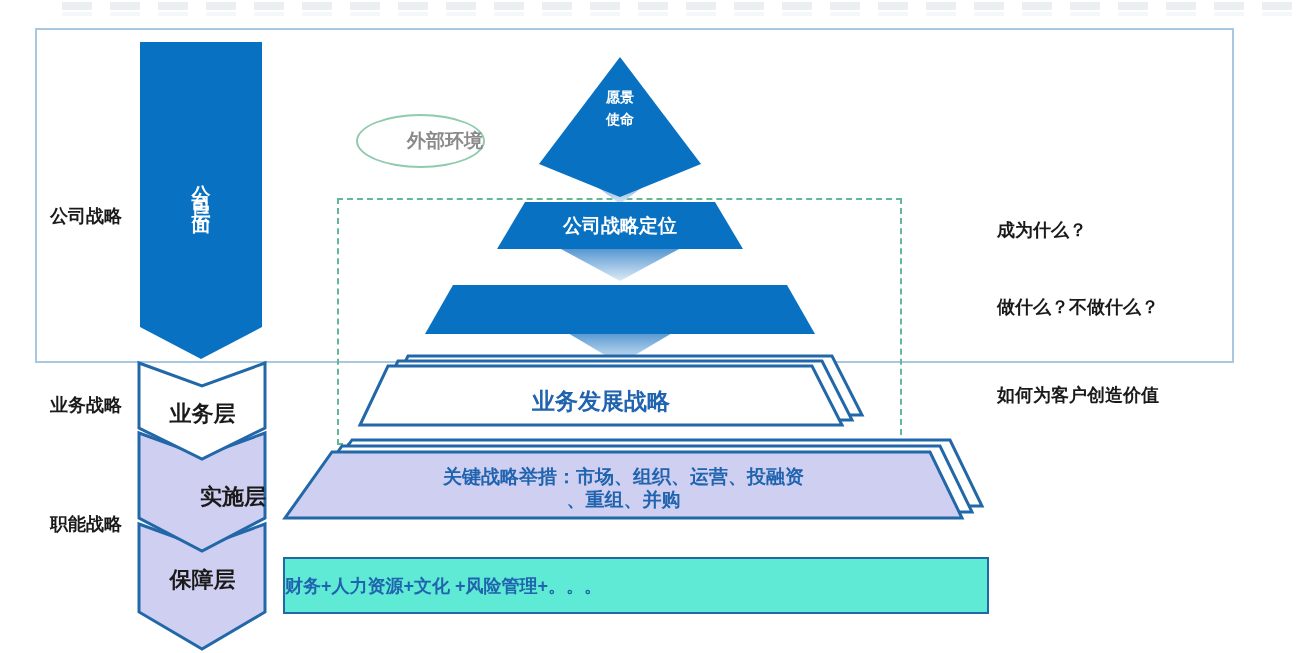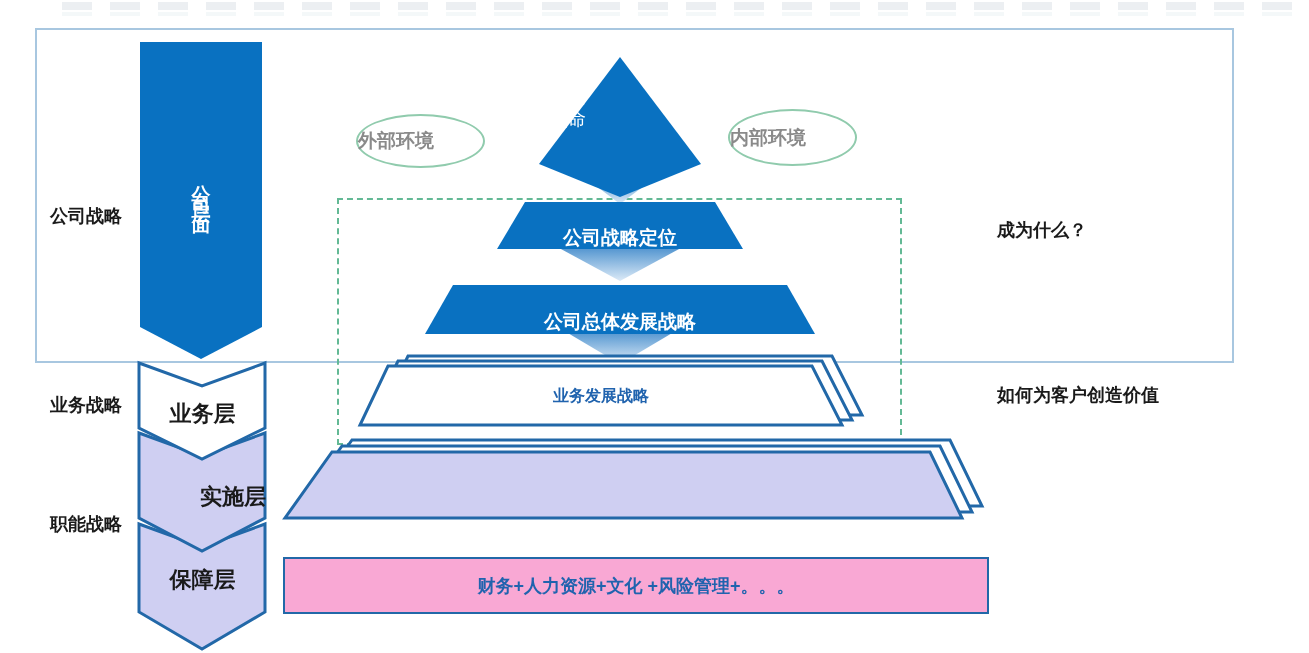--- a/index.html
+++ b/index.html
@@ -14,47 +14,47 @@
 
   .outer-box{position:absolute;left:35px;top:28px;width:1195px;height:331px;
     border:2px solid #a8c7e0;}
   .dashed-box{position:absolute;left:337px;top:198px;width:561px;height:243px;
     border:2px dashed #63b995;}
 
   .shapes{position:absolute;left:0;top:0;width:1309px;height:653px;}
 
   .lbl{position:absolute;white-space:nowrap;}
   .black-lbl{color:#1a1a1a;font-weight:bold;font-size:18px;}
-  .white-lbl{color:#ffffff;font-weight:bold;text-align:center;margin-top:12px;}
+  .white-lbl{color:#ffffff;font-weight:bold;text-align:center;}
   .blue-lbl{color:#2063ae;font-weight:bold;text-align:center;}
   .multiline{white-space:pre-line;}
 
   .company-arrow-label{position:absolute;left:140px;top:42px;width:122px;height:295px;
     display:flex;align-items:center;justify-content:center;
     writing-mode:vertical-rl;letter-spacing:10px;
     color:#ffffff;font-weight:bold;font-size:19px;}
 
   .vision-label{position:absolute;left:550px;top:86px;width:140px;
-    color:#ffffff;font-weight:normal;font-size:18px;line-height:22px;}
+    text-align:center;color:#ffffff;font-weight:bold;font-size:14px;line-height:22px;}
 
   .ellipse{position:absolute;border:2px solid #90cbad;border-radius:50%;
-    display:flex;align-items:center;justify-content:flex-start;
+    display:flex;align-items:center;justify-content:flex-end;
     color:#8a8a8a;font-weight:bold;font-size:19px;}
   .ellipse-external{left:356px;top:114px;width:125px;height:50px;}
   .ellipse-internal{left:728px;top:109px;width:125px;height:53px;}
 
   .trap1-label{left:497px;top:213px;width:246px;font-size:19px;}
   .trap2-label{left:425px;top:297px;width:390px;font-size:19px;}
-  .biz-label{left:360px;top:386px;width:482px;font-size:16px;}
+  .biz-label{left:360px;top:386px;width:482px;font-size:23px;}
   .impl-label{position:absolute;left:285px;top:465px;width:677px;
     text-align:center;color:#2063ae;font-weight:bold;font-size:19px;line-height:23px;white-space:pre-line;}
 
   .guarantee-rect{position:absolute;left:283px;top:557px;width:702px;height:53px;
-    background:#f9a8d4;border:2px solid #2268a8;
-    display:flex;align-items:center;justify-content:center;
+    background:#5eead4;border:2px solid #2268a8;
+    display:flex;align-items:center;
     color:#2063ae;font-weight:bold;font-size:18px;}
 
   .chev-label{width:127px;left:139px;text-align:center;color:#1a1a1a;font-weight:bold;font-size:22px;position:absolute;}
 </style>
 </head>
 <body>
 
 <div class="canvas">
 
   <div class="artifact-row1"></div>
@@ -101,32 +101,31 @@
   <div class="lbl black-lbl" style="left:50px;top:204px;">公司战略</div>
   <div class="lbl black-lbl" style="left:50px;top:393px;">业务战略</div>
   <div class="lbl black-lbl" style="left:50px;top:512px;">职能战略</div>
 
   <div class="vision-label multiline">愿景
 使命</div>
 
   <div class="ellipse ellipse-external">
     <span>外部环境</span>
   </div>
-  <div class="ellipse ellipse-internal">
-    <span>内部环境</span>
-  </div>
 
   <div class="lbl white-lbl trap1-label">公司战略定位</div>
-  <div class="lbl white-lbl trap2-label">公司总体发展战略</div>
   <div class="lbl blue-lbl biz-label">业务发展战略</div>
+  <div class="impl-label">关键战略举措：市场、组织、运营、投融资
+、重组、并购</div>
 
   <div class="guarantee-rect">
     <span>财务+人力资源+文化 +风险管理+。。。</span>
   </div>
 
   <div class="chev-label" style="top:399px;">业务层</div>
   <div class="chev-label" style="top:482px;text-align:right;">实施层</div>
   <div class="chev-label" style="top:565px;">保障层</div>
 
   <div class="lbl black-lbl" style="left:997px;top:218px;">成为什么？</div>
+  <div class="lbl black-lbl" style="left:997px;top:295px;">做什么？不做什么？</div>
   <div class="lbl black-lbl" style="left:997px;top:383px;text-align:center;">如何为客户创造价值</div>
 
 </div>
 
 </body></html>

